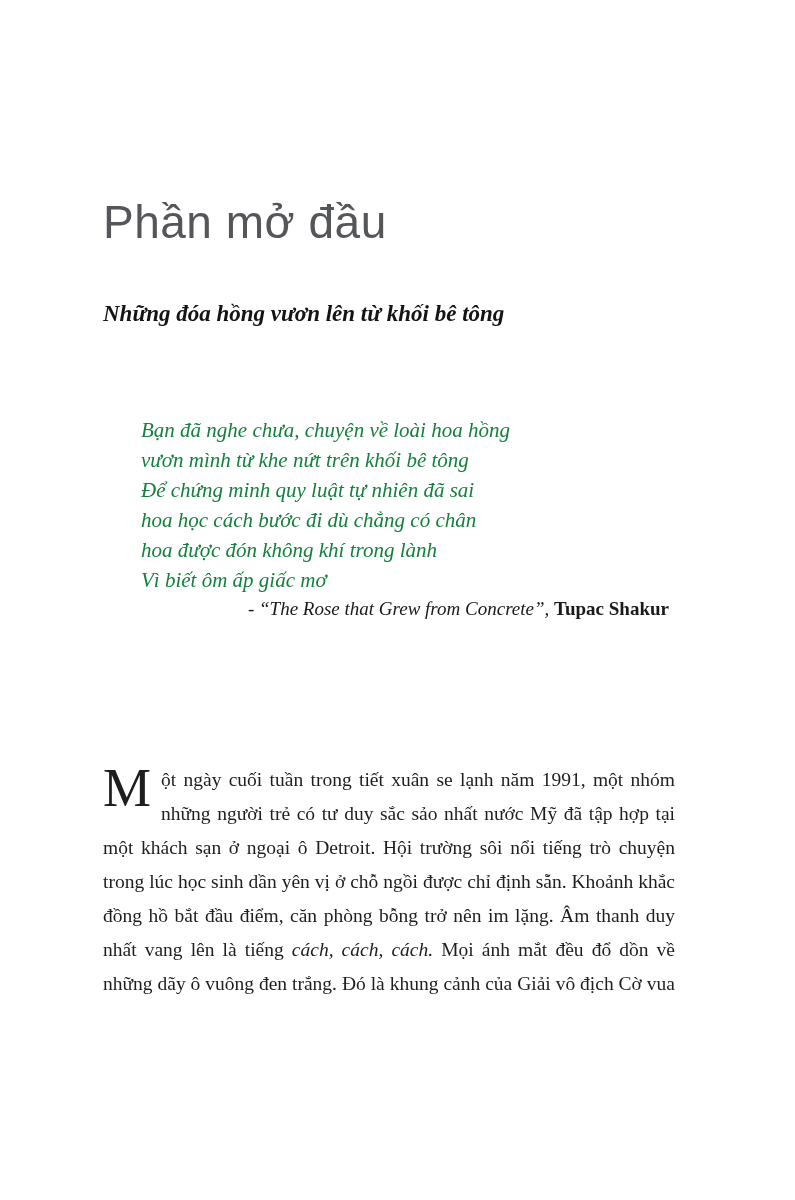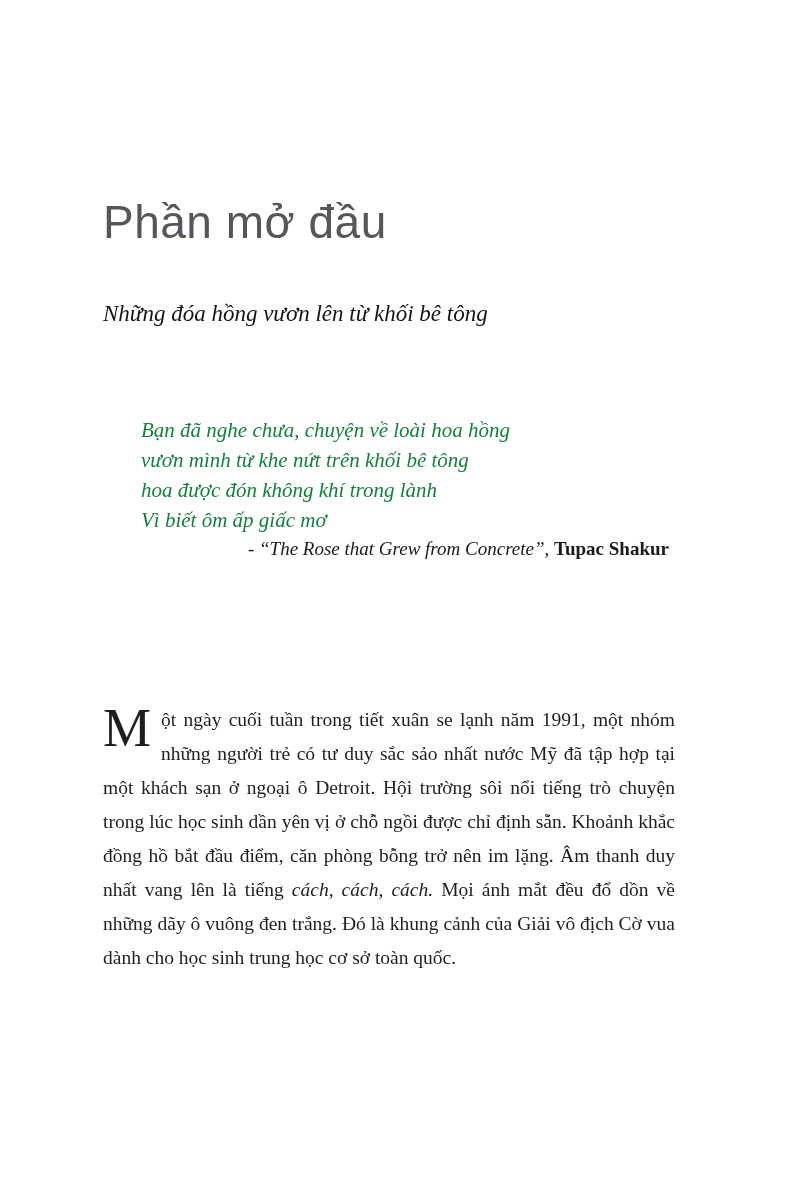--- a/index.html
+++ b/index.html
@@ -22,21 +22,21 @@
     font-family: "Liberation Sans", sans-serif;
     font-weight: 400;
     font-size: 46px;
     line-height: 1.15;
     color: #54565a;
     letter-spacing: 0.5px;
   }
   .subtitle {
     margin: 50px 0 16px 0;
     font-family: "Liberation Serif", serif;
-    font-weight: normal;
+    font-weight: bold;
     font-style: italic;
     font-size: 23px;
     line-height: 1.3;
     color: #141414;
   }
   .poem {
     margin: 86px 0 0 38px;
     font-style: italic;
     font-size: 21px;
     line-height: 30px;
@@ -74,20 +74,22 @@
 <div class="page">
   <div class="content">
 
     <h1 class="title">Phần mở đầu</h1>
 
     <h2 class="subtitle">Những đóa hồng vươn lên từ khối bê tông</h2>
 
     <div class="poem">
       <div class="poem-line">Bạn đã nghe chưa, chuyện về loài hoa hồng</div>
       <div class="poem-line">vươn mình từ khe nứt trên khối bê tông</div>
+      <div class="poem-line">Để chứng minh quy luật tự nhiên đã sai</div>
+      <div class="poem-line">hoa học cách bước đi dù chẳng có chân</div>
       <div class="poem-line">hoa được đón không khí trong lành</div>
       <div class="poem-line">Vì biết ôm ấp giấc mơ</div>
     </div>
 
     <div class="attribution">
       <span class="attr-quote">- “The Rose that Grew from Concrete”, </span><span class="attr-author">Tupac Shakur</span>
     </div>
 
     <p class="body-par">
       <span class="dropcap">M</span><span>ột ngày cuối tuần trong tiết xuân se lạnh năm 1991, một nhóm những người trẻ có tư duy sắc sảo nhất nước Mỹ đã tập hợp tại một khách sạn ở ngoại ô Detroit. Hội trường sôi nổi tiếng trò chuyện trong lúc học sinh dần yên vị ở chỗ ngồi được chỉ định sẵn. Khoảnh khắc đồng hồ bắt đầu điểm, căn phòng bỗng trở nên im lặng. Âm thanh duy nhất vang lên là tiếng </span><span class="em-run">cách, cách, cách.</span><span> Mọi ánh mắt đều đổ dồn về những dãy ô vuông đen trắng. Đó là khung cảnh của Giải vô địch Cờ vua dành cho học sinh trung học cơ sở toàn quốc.</span>

